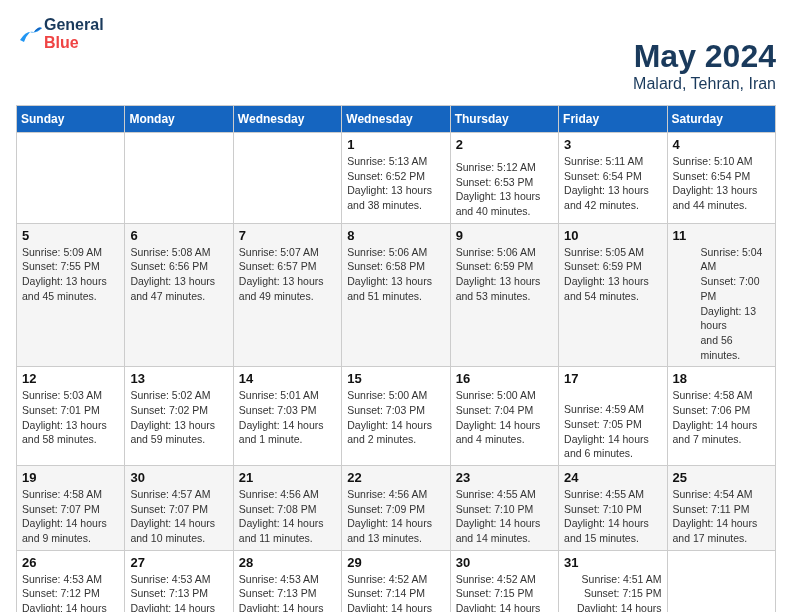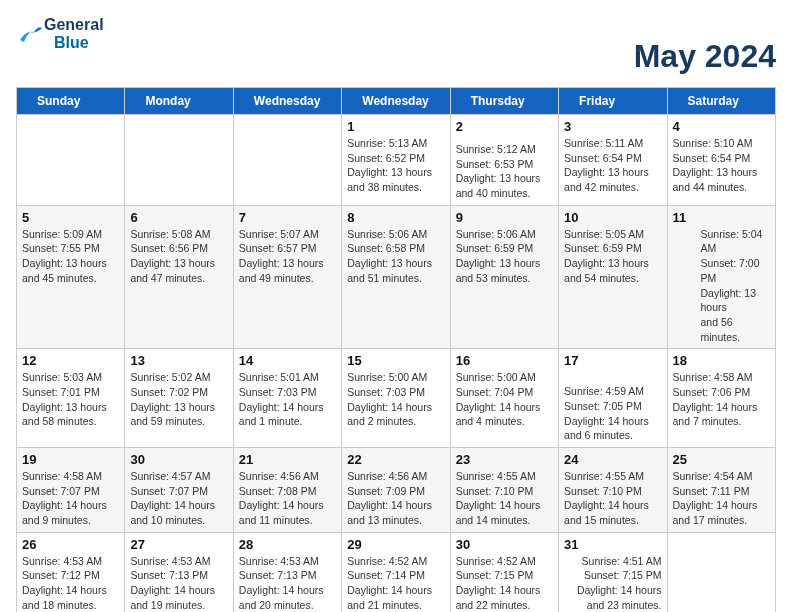--- a/index.html
+++ b/index.html
@@ -20,22 +20,21 @@
       display: flex;
       align-items: center;
     }
     .logo-text {
       font-size: 18px;
       font-weight: bold;
       color: #1a3a5c;
       line-height: 1.1;
     }
     .logo-text span {
-      color: #0369a1;
-      margin-left: 10px;
+      color: #ef4444;
     }
     .logo-bird {
       width: 28px;
       height: 24px;
     }
     .title-block {
       text-align: right;
     }
     .month-year {
       font-size: 32px;
@@ -48,21 +47,21 @@
       color: #1a3a5c;
     }
     .calendar {
       width: 100%;
       border-collapse: collapse;
       font-size: 11px;
     }
     .calendar th {
       background: #1565C0;
       color: #fff;
-      padding: 6px 20px;
+      padding: 6px 4px;
       text-align: left;
       font-size: 12px;
       font-weight: bold;
       border: 1px solid #ccc;
     }
     .calendar td {
       border: 1px solid #ccc;
       vertical-align: top;
       padding: 4px 5px;
       width: 108px;
@@ -97,20 +96,21 @@
       <path d="M4 18 Q10 8 18 10 Q22 4 26 6 Q20 12 14 10 Q10 14 8 20 Z" fill="#2196F3"></path>
       <path d="M18 10 Q22 4 26 6 Q23 8 20 9 Z" fill="#1565C0"></path>
     </svg>
     <div>
       <div class="logo-text" style="font-size:16px;">General</div>
       <div class="logo-text" style="font-size:16px;"><span>Blue</span></div>
     </div>
   </div>
   <div class="title-block">
     <div class="month-year">May 2024</div>
+    <div class="location">Malard, Tehran, Iran</div>
   </div>
 </div>
 
 <table class="calendar">
   <thead>
     <tr>
     <th>Sunday</th>
         <th>Monday</th>
         <th>Wednesday</th>
         <th>Wednesday</th>

